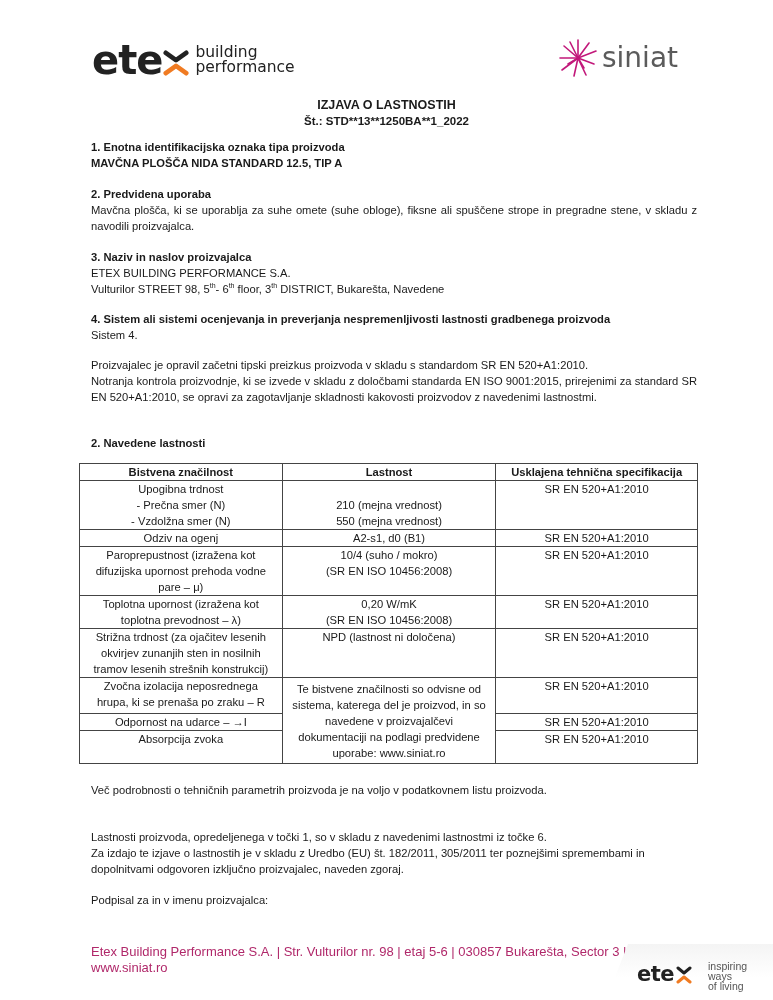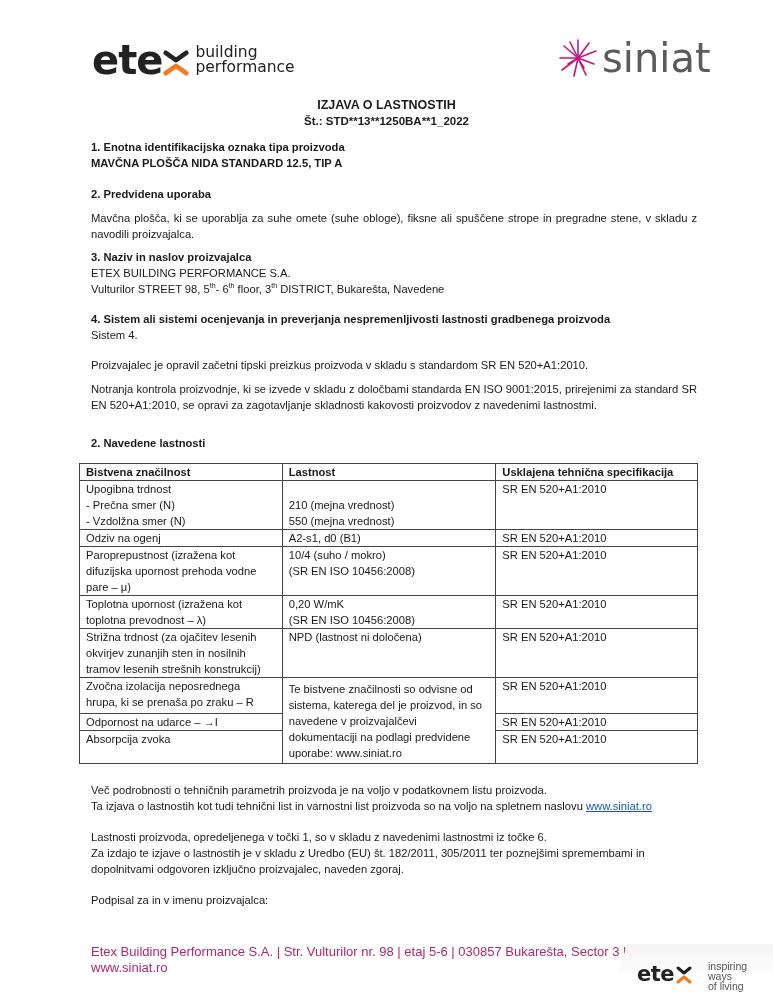--- a/index.html
+++ b/index.html
@@ -5,31 +5,31 @@
   html, body { margin: 0; padding: 0; background: #ffffff; }
   body { width: 773px; height: 1000px; position: relative; overflow: hidden;
          font-family: "Liberation Sans", sans-serif; color: #1a1a1a; font-size: 11.2px; }
   .abs { position: absolute; }
   
   .etex-logo { left: 92px; top: 40px; height: 40px; display: flex; align-items: center; }
   .etex-word { font-family: "DejaVu Sans", sans-serif; font-weight: bold; font-size: 40px; letter-spacing: -1px; color: #222; line-height: 1; position: relative; }
   .etex-x { display: inline-block; position: relative; width: 26px; height: 30px; margin-left: 1px; vertical-align: baseline; }
   .etex-tag { margin-left: 6px; font-family: "DejaVu Sans", sans-serif; font-size: 15.5px; line-height: 15px; color: #222; }
   .siniat-logo { left: 558px; top: 36px; height: 44px; display: flex; align-items: center; }
-  .siniat-word { font-family: "DejaVu Sans", sans-serif; font-size: 40px; color: #5b5b5b; letter-spacing: 0px; line-height: 1; margin-left: 4px; }
+  .siniat-word { font-family: "DejaVu Sans", sans-serif; font-size: 28px; color: #5b5b5b; letter-spacing: 0px; line-height: 1; margin-left: 4px; }
   
   .title { left: 0; width: 773px; top: 98px; text-align: center; font-weight: bold; font-size: 12.5px; }
   .subtitle { left: 0; width: 773px; top: 115px; text-align: center; font-weight: bold; font-size: 11.5px; }
   .block { left: 91px; width: 606px; line-height: 16px; }
   .h { font-weight: bold; }
-  .just { text-align: justify; margin-top: 8px; }
+  .just { text-align: justify; }
   sup { font-size: 7px; line-height: 0; }
   
   table.props { position: absolute; left: 79px; top: 463px; width: 619px; border-collapse: collapse; font-size: 11.2px; }
-  table.props td, table.props th { border: 1px solid #444; vertical-align: top; padding: 0 6px; line-height: 16px; text-align: left; }
+  table.props td, table.props th { border: 1px solid #444; vertical-align: top; padding: 0 6px; line-height: 16px; text-align: center; }
   table.props th { font-weight: bold; }
   .c1 { width: 190px; } .c2 { width: 201px; } .c3 { width: 189px; }
   .link { color: #1a55b8; text-decoration: underline; }
   .footer { left: 91px; top: 944px; color: #b0286a; font-size: 13px; line-height: 16px; }
   .footer-brand { left: 590px; top: 944px; width: 183px; height: 56px; }
   .band { position: absolute; left: 16px; top: 0; width: 170px; height: 56px;
           background: linear-gradient(180deg, #f4f4f4 0%, #ffffff 60%);
           clip-path: polygon(22px 0, 100% 0, 100% 100%, 0 100%); }
   .etex-small { position: absolute; left: 47px; top: 18px; font-family: "DejaVu Sans", sans-serif; font-weight: bold; font-size: 21px; color: #222; letter-spacing: -0.5px; }
   .etex-small-tag { position: absolute; left: 110px; top: 17px; font-size: 10.5px; line-height: 10px; color: #555; margin-left: 8px; }
@@ -179,21 +179,20 @@
   </tr>
   <tr>
     <td style="height:32px">Absorpcija zvoka</td>
     <td>SR EN 520+A1:2010</td>
   </tr>
 </tbody>
   </table>
 
 <div class="abs block" style="top:782px">
   <div>Več podrobnosti o tehničnih parametrih proizvoda je na voljo v podatkovnem listu proizvoda.</div>
-  <div><span>Ta izjava o lastnostih kot tudi tehnični list in varnostni list proizvoda so na voljo na spletnem naslovu </span><a class="link">www.siniat.ro</a></div>
 </div>
 <div class="abs block" style="top:829px">
   <div>Lastnosti proizvoda, opredeljenega v točki 1, so v skladu z navedenimi lastnostmi iz točke 6.</div>
   <div>Za izdajo te izjave o lastnostih je v skladu z Uredbo (EU) št. 182/2011, 305/2011 ter poznejšimi spremembami in dopolnitvami odgovoren izključno proizvajalec, naveden zgoraj.</div>
 </div>
 <div class="abs block" style="top:892px">Podpisal za in v imenu proizvajalca:</div>
 
 <div class="abs footer">
   <div>Etex Building Performance S.A. | Str. Vulturilor nr. 98 | etaj 5-6 | 030857 Bukarešta, Sector 3 | Romunija</div>
   <div>www.siniat.ro</div>

